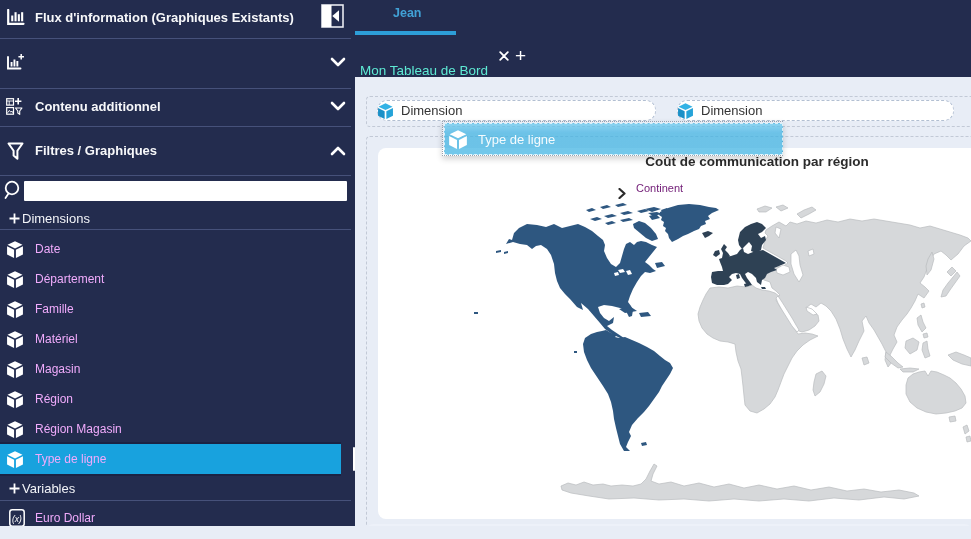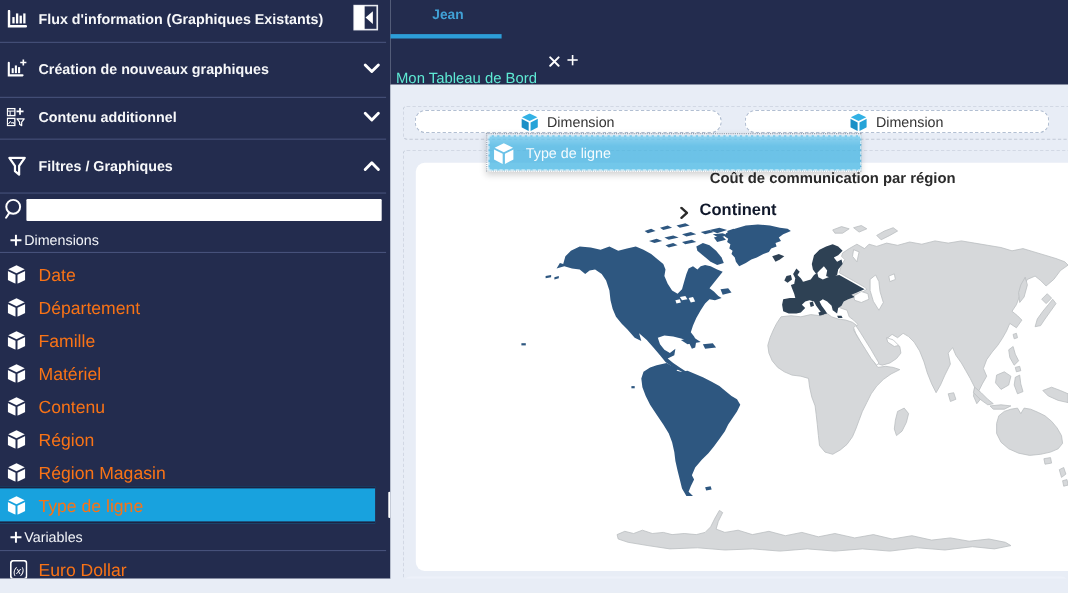--- a/index.html
+++ b/index.html
@@ -2,35 +2,35 @@
 <html><head><meta charset="utf-8">
 <style>
 * { margin:0; padding:0; box-sizing:border-box; }
 html,body { width:971px; height:539px; overflow:hidden; background:#e8edf6; font-family:"Liberation Sans", sans-serif; }
 #page { position:relative; width:971px; height:526px; overflow:hidden; }
 .abs { position:absolute; }
 
 #sidebar { position:absolute; left:0; top:0; width:355px; height:539px; background:#232c4e; overflow:hidden; }
 .sep { position:absolute; left:0; width:351px; height:1px; background:#46517a; }
 .hdr { position:absolute; left:35px; font-size:13px; font-weight:bold; color:#f7f8fa; white-space:nowrap; }
-.item { position:absolute; left:35px; font-size:16px; color:#f97316; white-space:nowrap; }
+.item { position:absolute; left:35px; font-size:12px; color:#f0abfc; white-space:nowrap; }
 .plusrow { position:absolute; left:22px; font-size:13px; color:#f2f4f8; white-space:nowrap; }
 #hl { position:absolute; left:0; top:442px; width:341px; height:34px; background:#18a2de; border-top:2px solid #1b2343; border-bottom:2px solid #1b2343; }
 #sthumb { position:absolute; left:353px; top:447px; width:2px; height:24px; background:#fff; border-radius:1px; }
 #searchbox { position:absolute; left:24px; top:181px; width:323px; height:20px; background:#fff; border-radius:1px; }
 
 #topbar { position:absolute; left:355px; top:0; width:616px; height:77px; background:#232c4e; }
 #jean { position:absolute; left:38px; top:6px; font-size:12.5px; font-weight:bold; color:#41a1d6; }
 #jeanline { position:absolute; left:0px; top:31px; width:101px; height:4px; background:#2d9ed8; }
 #tabname { position:absolute; left:5px; top:63px; font-size:13.5px; color:#5eead4; }
 #tabplus { position:absolute; left:160px; top:45px; font-size:19px; color:#fff; }
 
 #content { position:absolute; left:355px; top:77px; width:616px; height:462px; background:#e8edf6; overflow:hidden; }
 #dimwrap { position:absolute; left:11px; top:19px; width:620px; height:31px; border:1px dashed #c2c9d6; border-radius:4px; }
-.pill { position:absolute; top:23px; height:21px; background:#fff; border:1px dashed #b2bfd2; border-radius:10px; display:flex; align-items:center; justify-content:center; }
+.pill { position:absolute; top:23px; height:21px; background:#fff; border:1px dashed #b2bfd2; border-radius:10px; display:flex; align-items:center; justify-content:flex-start; }
 .pill span { font-size:13px; color:#333; margin-left:8px; }
 #chartwrap { position:absolute; left:11px; top:59px; width:620px; height:520px; border:1px dashed #c2c9d6; border-radius:4px; }
 #panel { position:absolute; left:23px; top:71px; width:758px; height:371px; background:#fff; border-radius:8px; }
 #ctitle { position:absolute; left:0px; top:6px; width:758px; text-align:center; font-size:13.5px; font-weight:bold; color:#2b2b2b; }
 #crumb { position:absolute; left:11px; top:34px; font-size:13px; color:#3a3a3a; }
 
 #drag { position:absolute; left:442px; top:121px; width:341px; height:35px; border:1px dotted #9aa2ad; box-shadow:0 3px 6px rgba(0,0,0,0.18); }
 #dragin { position:absolute; left:1px; top:1px; width:339px; height:32px; background:linear-gradient(180deg, rgba(112,202,238,0.78) 0%, rgba(60,178,226,0.72) 30%); border:1px dashed rgba(255,255,255,0.75); display:flex; align-items:center; }
 #dragin span { font-size:13px; color:rgba(255,255,255,0.93); margin-left:13px; }
 .cubew { left:7px; }
@@ -70,21 +70,20 @@
   </svg>
   <div class="sep" style="top:38px"></div>
 
   <svg class="abs" style="left:6px;top:53px" width="19" height="18" viewBox="0 0 19 18">
     <path d="M2,4 V15.5 H14.5" fill="none" stroke="#fff" stroke-width="1.9" stroke-linecap="round"></path>
     <rect x="4.6" y="9" width="1.9" height="4.5" fill="#fff"></rect>
     <rect x="7.5" y="6.5" width="1.9" height="7" fill="#fff"></rect>
     <rect x="10.4" y="8" width="1.9" height="5.5" fill="#fff"></rect>
     <path d="M15.2,1 V6.6 M12.4,3.8 H18" stroke="#fff" stroke-width="1.5"></path>
   </svg>
-  <div class="hdr" style="top:55px">Création de nouveaux graphiques</div>
   <svg class="abs" style="left:330px;top:57px" width="16" height="10" viewBox="0 0 16 10">
     <path d="M2,2 L8,8 L14,2" fill="none" stroke="#fff" stroke-width="2.6" stroke-linecap="round" stroke-linejoin="round"></path>
   </svg>
   <div class="sep" style="top:88px"></div>
 
   <svg class="abs" style="left:6px;top:98px" width="17" height="17" viewBox="0 0 17 17">
     <rect x="0.7" y="0.7" width="6.8" height="6.4" fill="none" stroke="#fff" stroke-width="1.2"></rect>
     <path d="M0.7,3 H7.5 M3.2,3 V7" stroke="#fff" stroke-width="0.9"></path>
     <path d="M12.2,0 V6.4 M9,3.2 H15.4" stroke="#fff" stroke-width="1.6"></path>
     <rect x="0.7" y="9.6" width="6.8" height="6.6" fill="none" stroke="#fff" stroke-width="1.2"></rect>
@@ -132,21 +131,21 @@
         <use href="#cub"></use>
       </svg>
   <div class="item" style="top:302px">Famille</div>
   <svg class="abs cubew" style="top:331px" width="16" height="17" viewBox="0 0 14 15">
         <use href="#cub"></use>
       </svg>
   <div class="item" style="top:332px">Matériel</div>
   <svg class="abs cubew" style="top:361px" width="16" height="17" viewBox="0 0 14 15">
         <use href="#cub"></use>
       </svg>
-  <div class="item" style="top:362px">Contenu</div>
+  <div class="item" style="top:362px">Magasin</div>
   <svg class="abs cubew" style="top:391px" width="16" height="17" viewBox="0 0 14 15">
         <use href="#cub"></use>
       </svg>
   <div class="item" style="top:392px">Région</div>
   <svg class="abs cubew" style="top:421px" width="16" height="17" viewBox="0 0 14 15">
         <use href="#cub"></use>
       </svg>
   <div class="item" style="top:422px">Région Magasin</div>
   <svg class="abs cubew" style="top:451px" width="16" height="17" viewBox="0 0 14 15">
         <use href="#cub"></use>
@@ -193,21 +192,21 @@
         </svg>
         <span>Dimension</span>
       </div>
   <div id="chartwrap"></div>
   <div class="abs" style="left:12px;top:447px;width:604px;height:15px;background:#edf1f9;border-radius:6px 6px 0 0"></div>
   <div id="panel">
     <div id="ctitle">Coût de communication par région</div>
     <svg class="abs" style="left:240px;top:40px" width="8" height="11" viewBox="0 0 8 11">
           <path d="M1.5,1 L6.5,5.5 L1.5,10" fill="none" stroke="#2b2b2b" stroke-width="2.2" stroke-linejoin="round" stroke-linecap="round"></path>
         </svg>
-    <div class="abs" style="left:258px;top:34px;font-size:15px;font-weight:bold;color:#0f172a">Continent</div>
+    <div class="abs" style="left:258px;top:34px;font-size:11px;font-weight:normal;color:#701a75">Continent</div>
   </div>
 </div>
 
 <svg id="map" class="abs" style="left:378px;top:148px" width="593" height="371" viewBox="378 148 593 371">
 <g fill="#d6d8da" stroke="#b9bcbf" stroke-width="0.7" stroke-linejoin="round">
 
   <path d="M766,230 L772,226 L779,222 L786,226 L790,222 L797,224 L806,221 L816,223 L827,220 L838,222 L850,219 L862,221 L874,219 L886,221 L898,223 L910,225 L920,228 L930,226 L940,229 L950,232 L960,235 L968,238 L971,241 L964,246 L958,254 L951,260 L946,255 L941,251 L934,254 L930,261 L927,269 L924,277 L920,283 L925,287 L929,291 L924,298 L918,294 L915,301 L911,308 L907,314 L902,320 L897,327 L894,335 L897,342 L893,349 L890,355 L892,362 L888,367 L885,360 L886,352 L882,344 L878,337 L874,330 L869,323 L866,316 L862,321 L864,331 L859,341 L855,350 L851,357 L847,349 L843,339 L840,329 L836,319 L831,311 L826,306 L821,303 L816,307 L811,304 L806,308 L812,312 L818,315 L819,321 L815,326 L809,330 L802,332 L796,330 L791,324 L787,317 L784,310 L781,303 L778,297 L780,295 L776,291 L772,288 L770,282 L764,280 L760,277 L763,272 L768,268 L775,265 L782,267 L788,263 L786,261 L763,248 L765,241 L768,236 L765,233 Z"></path>
 
   <path d="M710,288 L719,287 L728,288 L737,286 L746,287 L752,285 L756,288 L762,290 L769,291 L775,293 L779,296 L776,300 L780,307 L785,314 L790,321 L794,328 L798,334 L805,333 L812,334 L818,336 L810,340 L803,345 L797,351 L792,358 L788,366 L784,374 L781,382 L778,390 L775,397 L770,404 L764,409 L757,413 L750,411 L745,405 L744,396 L743,386 L742,377 L741,369 L738,361 L736,352 L735,344 L728,342 L720,341 L713,338 L707,334 L702,328 L699,321 L698,314 L700,307 L703,300 L706,294 Z"></path>
   <path d="M816,374 L822,371 L826,376 L824,384 L820,392 L815,396 L813,390 L814,382 Z"></path>

